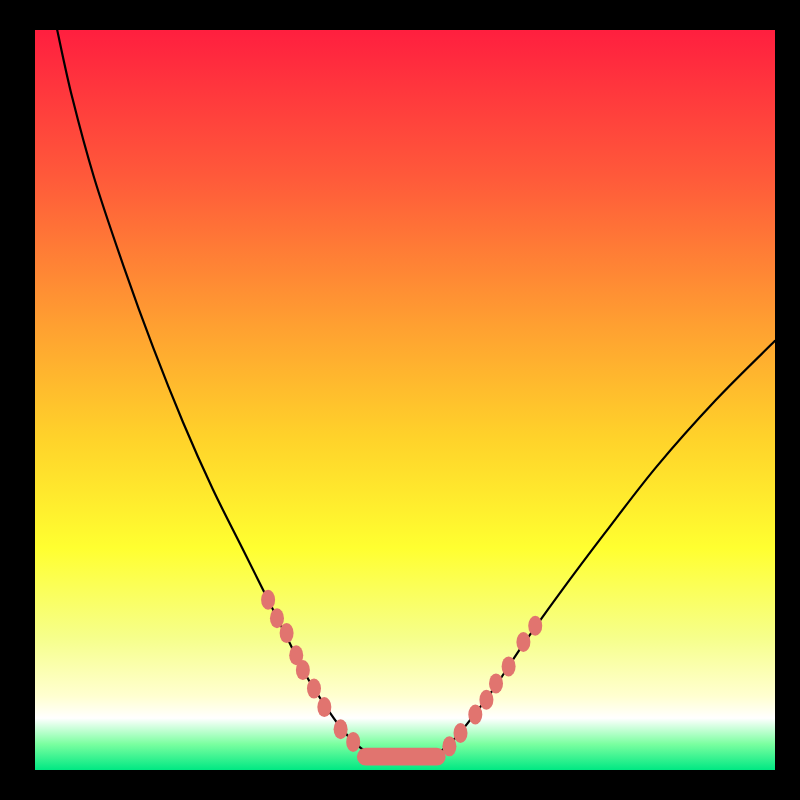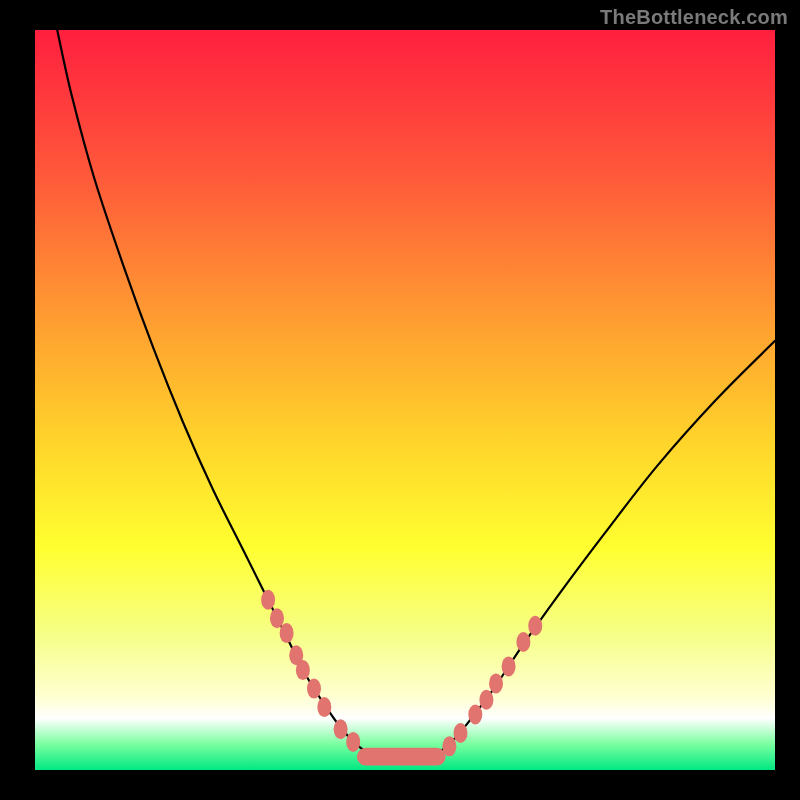--- a/index.html
+++ b/index.html
@@ -65,14 +65,13 @@
       <ellipse cx="353.2" cy="741.88" rx="7" ry="10" fill="#e1746f"></ellipse>
       <ellipse cx="449.40000000000003" cy="746.3199999999999" rx="7" ry="10" fill="#e1746f"></ellipse>
       <ellipse cx="460.49999999999994" cy="733" rx="7" ry="10" fill="#e1746f"></ellipse>
       <ellipse cx="475.29999999999995" cy="714.5" rx="7" ry="10" fill="#e1746f"></ellipse>
       <ellipse cx="486.4" cy="699.7" rx="7" ry="10" fill="#e1746f"></ellipse>
       <ellipse cx="496.02" cy="683.42" rx="7" ry="10" fill="#e1746f"></ellipse>
       <ellipse cx="508.6" cy="666.4" rx="7" ry="10" fill="#e1746f"></ellipse>
       <ellipse cx="523.4000000000001" cy="641.98" rx="7" ry="10" fill="#e1746f"></ellipse>
       <ellipse cx="535.24" cy="625.6999999999999" rx="7" ry="10" fill="#e1746f"></ellipse>
     </svg>
-  <div class="watermark">TheBottleneck.com</div>
 </div>
 
 </body></html>

